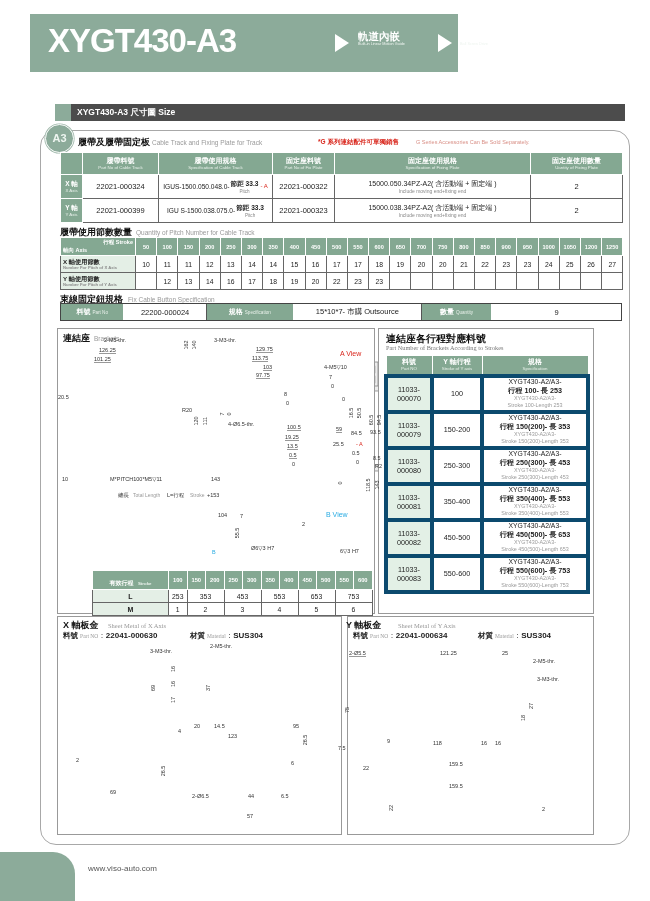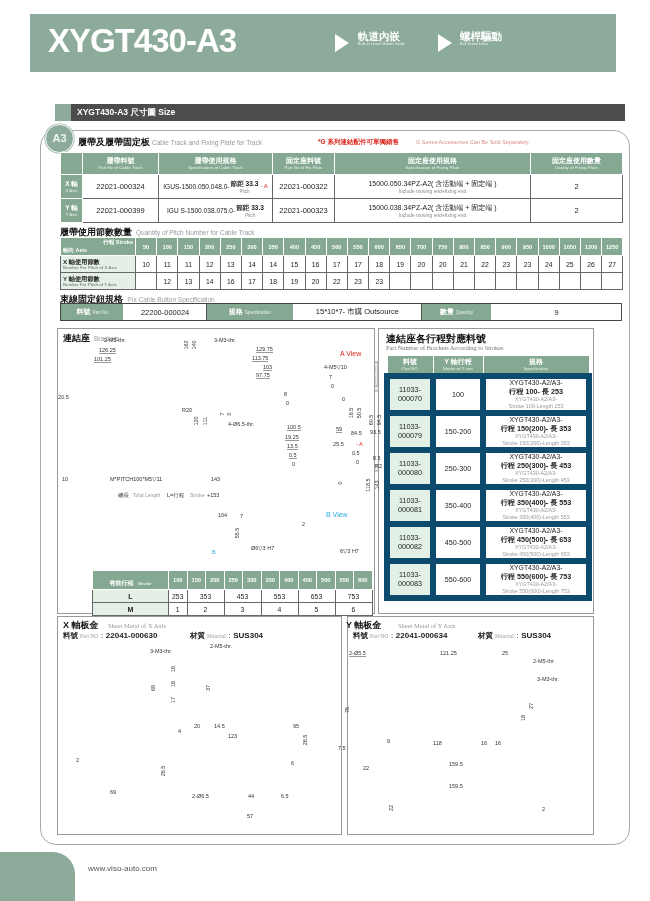--- a/index.html
+++ b/index.html
@@ -1,19 +1,19 @@
 <!DOCTYPE html>
 <html><head>
 <meta charset="utf-8">
 <style>
 html,body{margin:0;padding:0;background:#fff}
 .page{position:relative;width:650px;height:901px;background:#fff;font-family:"Liberation Sans","DejaVu Sans",sans-serif;color:#222;overflow:hidden}
 .abs{position:absolute}
 
-.banner{position:absolute;left:30px;top:14px;width:586px;height:58px;background:#8cab9a}
+.banner{position:absolute;left:30px;top:14px;width:428px;height:58px;background:#8cab9a}
 .bt{position:absolute;left:18px;top:8px;font-size:33px;font-weight:bold;color:#fff;letter-spacing:-1px}
 .bsub{position:absolute;left:192px;top:20px;font-size:22px;color:#fff}
 .tri{position:absolute;width:0;height:0;border-left:14px solid #fff;border-top:9px solid transparent;border-bottom:9px solid transparent}
 .bbk{position:absolute;width:95px}
 .bbk .c{font-size:10.5px;font-weight:bold;color:#fff;line-height:12px}
 .bbk .e{font-size:3.8px;color:#eef4ef;line-height:5px}
 
 .secbar{position:absolute;left:55px;top:104px;width:570px;height:17px;background:#4c4c4c}
 .secbar .chip{position:absolute;left:0;top:0;width:16px;height:17px;background:#8cab9a}
 .secbar .t{position:absolute;left:22px;top:3px;font-size:8.5px;font-weight:bold;color:#fff}
@@ -61,21 +61,21 @@
 .obox{position:absolute;border:1px solid #999;background:#fff}
 .bxt-c{position:absolute;font-size:9px;font-weight:bold;color:#111}
 .bxt-e{position:absolute;font-size:6.5px;color:#999}
 .pline{position:absolute;font-size:7.5px;color:#222}
 .pline .lb{font-weight:bold}
 .pline .le{font-family:"Liberation Serif","DejaVu Serif",serif;font-size:5.5px;color:#999}
 .pline .lv{font-weight:bold;font-size:8px}
 
 .t3{position:absolute;left:384px;top:355px;width:202px;border:1.2px solid #444}
 .t3 th{background:#84a892;border:1px solid #fff;padding:0}
-.t3 td{border:6px solid #0c4a6e;text-align:center;padding:0;background:#fff}
+.t3 td{border:4px solid #0c4a6e;text-align:center;padding:0;background:#fff}
 .bpp{background:#e3f0e6!important;font-size:7.2px;line-height:9px;color:#222}
 .bps{font-size:7.2px}
 .sp1{font-size:6.8px;line-height:8px;color:#222}
 .sp2{font-size:7.2px;font-weight:bold;line-height:9px;color:#222}
 .sp3{font-size:5.4px;color:#9a9a9a;line-height:7px}
 
 .t4{position:absolute;left:92px;top:570px;width:280px;border:1px solid #555}
 .t4 th{background:#84a892;border:1px solid #fff;padding:0}
 .t4 td{border:1px solid #666;text-align:center;font-size:6.8px;padding:0;background:#fff}
 .t4 .num{font-size:5.8px;font-weight:bold;color:#fff}

